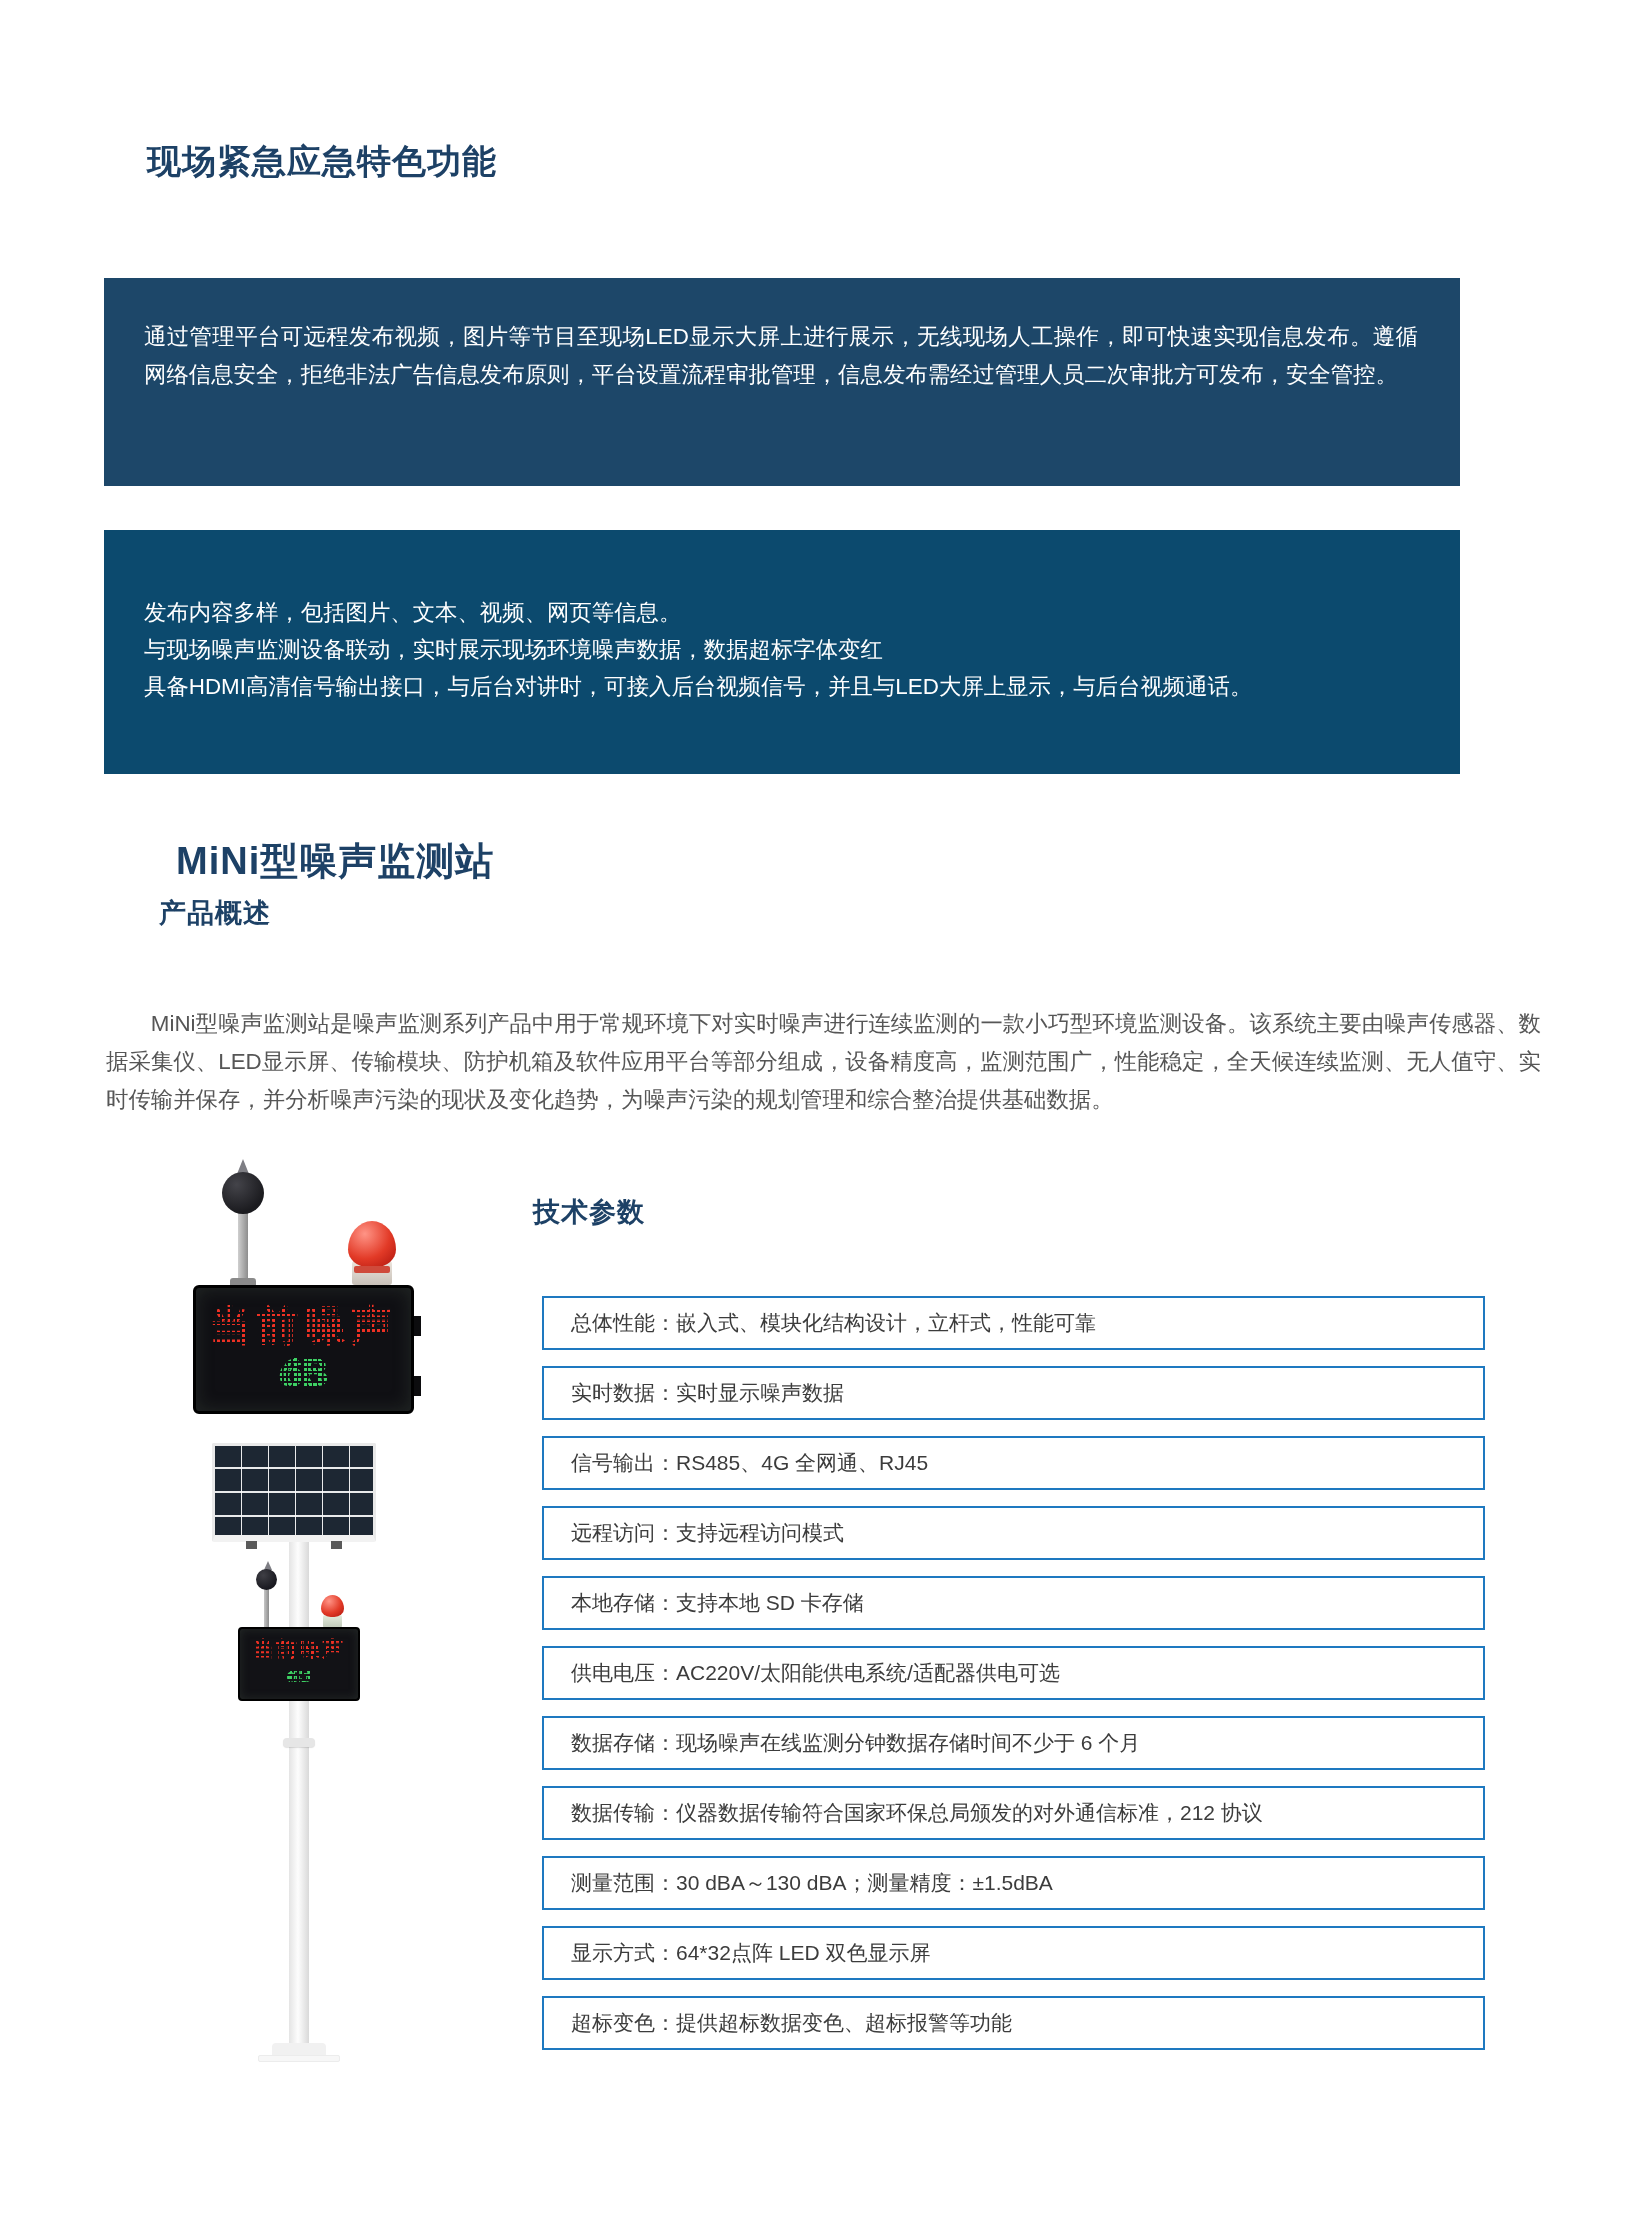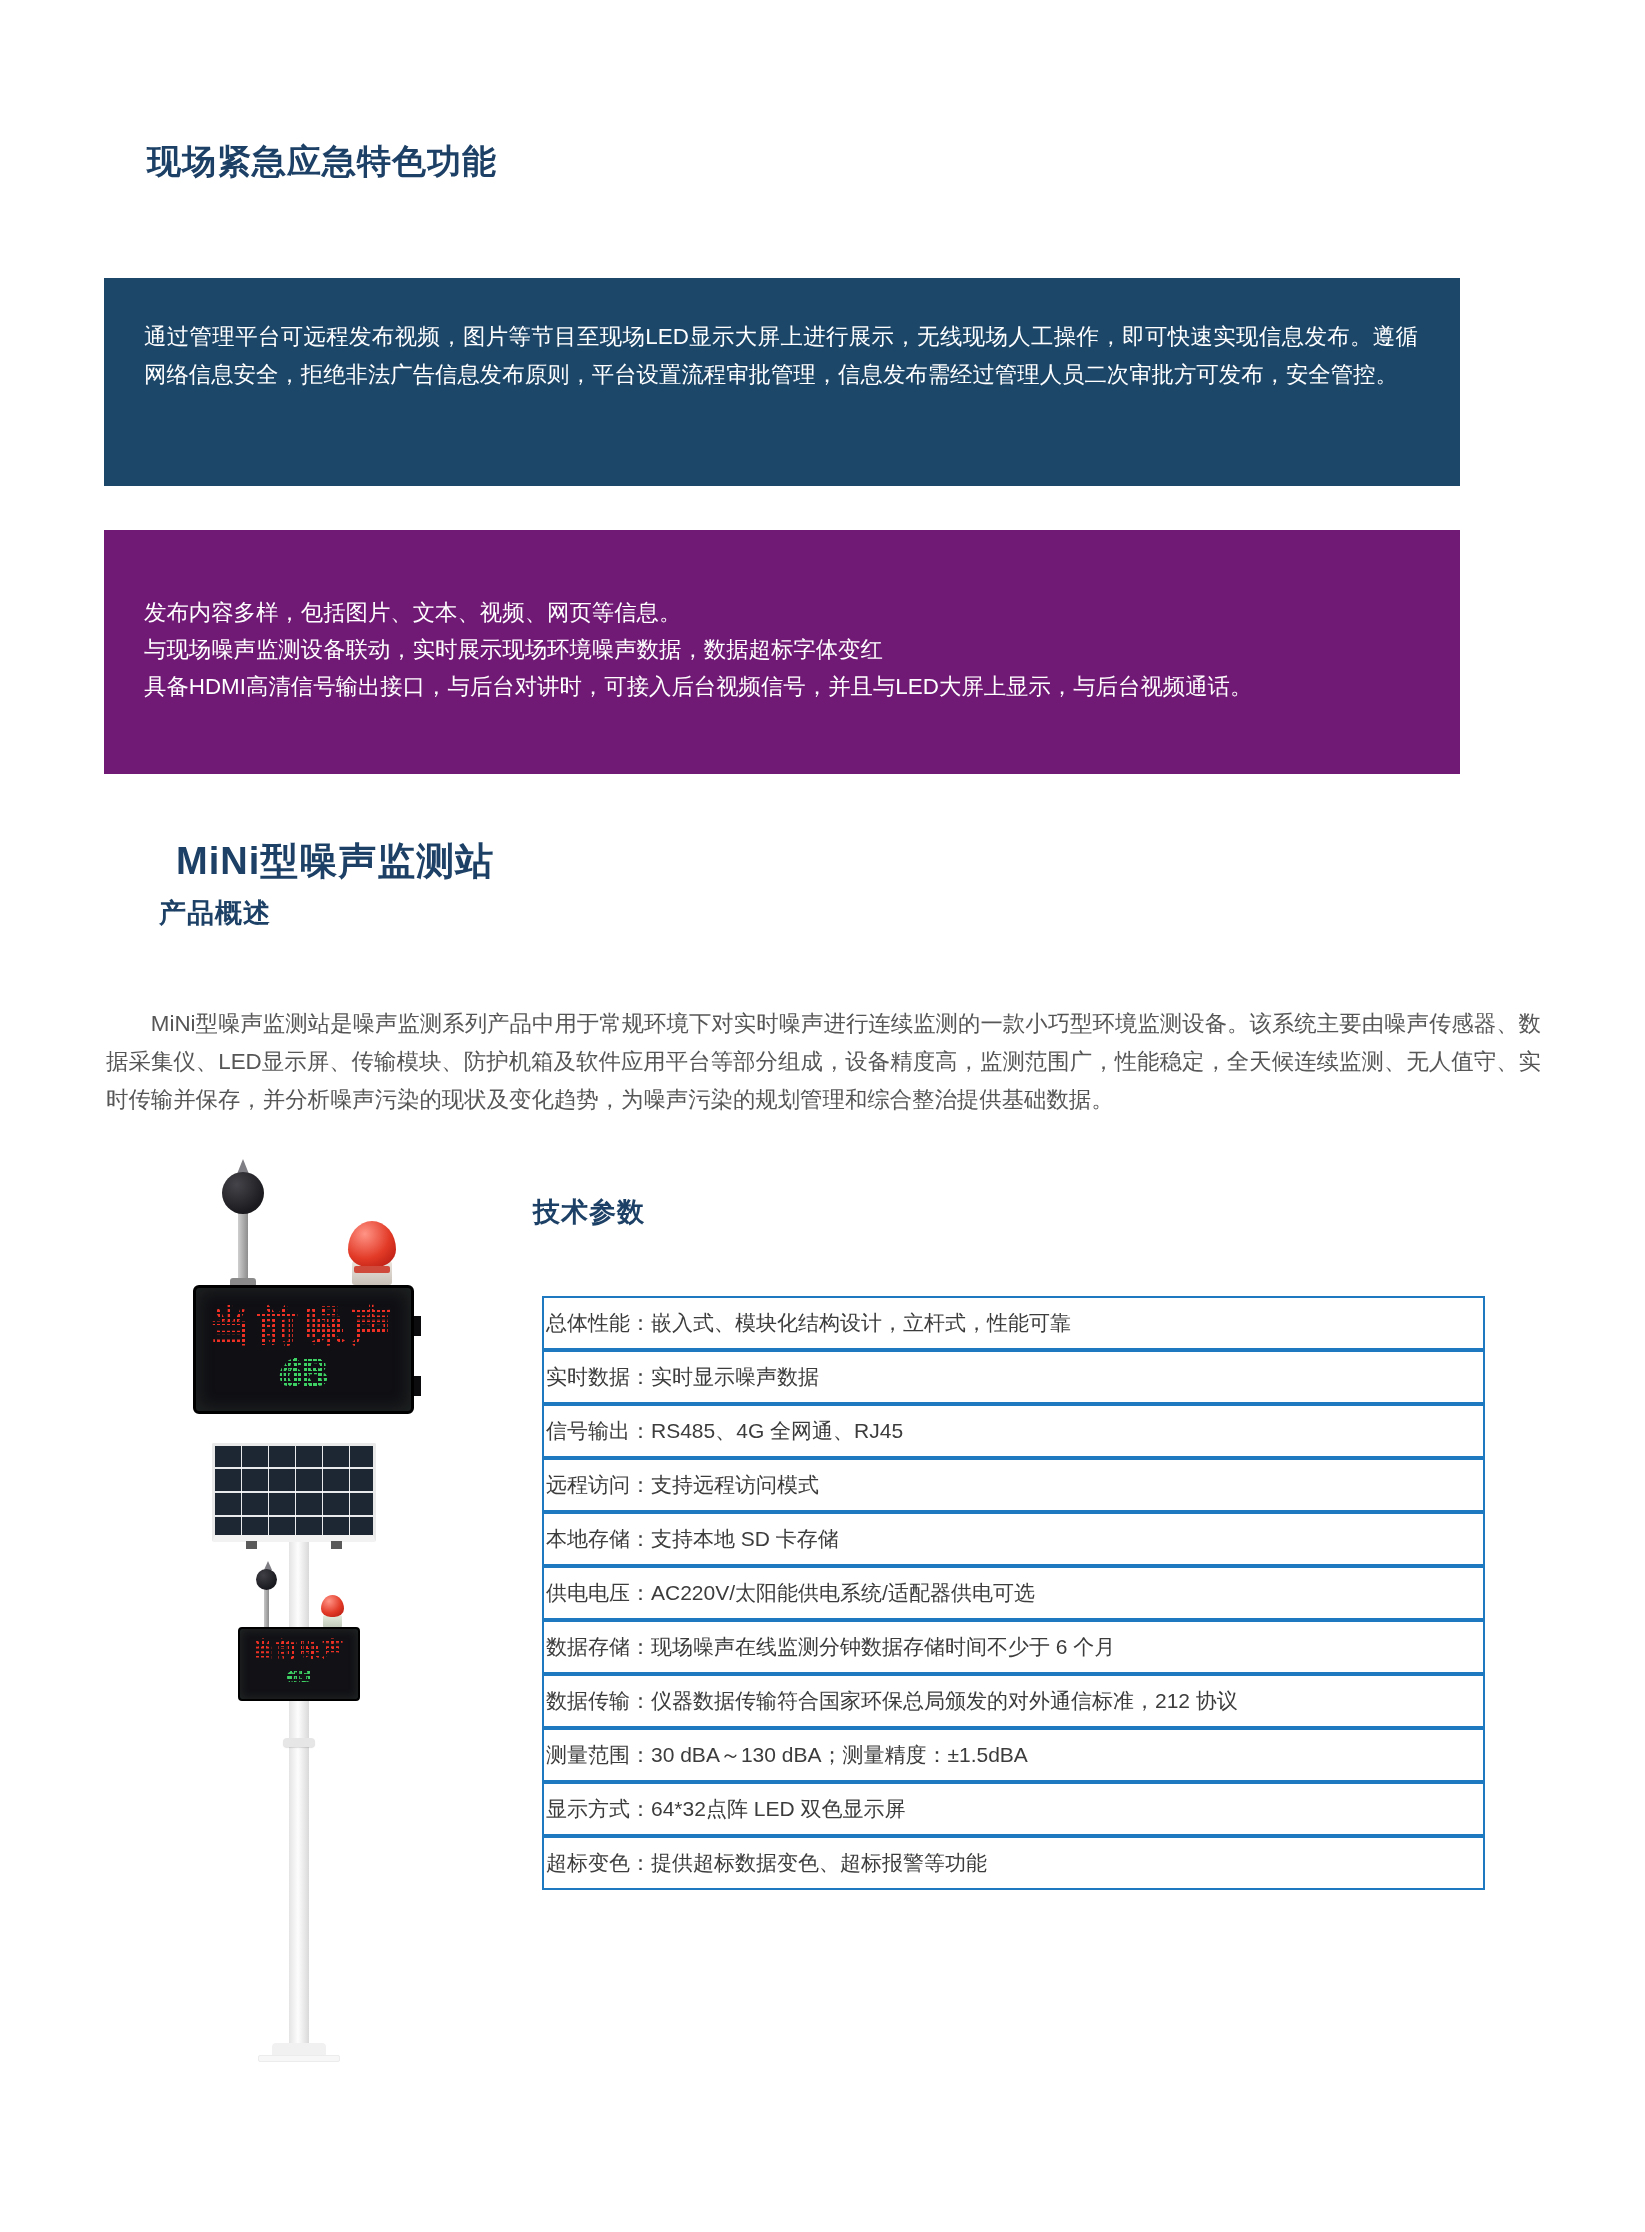--- a/index.html
+++ b/index.html
@@ -17,37 +17,37 @@
   .h-overview{left:147px;top:895px;margin-left:12px;}
   .h-tech{left:533px;top:1194px;}
 
   
   .box-dark{
     left:104px;top:278px;width:1356px;height:208px;background:#1d4769;
     box-sizing:border-box;padding:40px 42px 0 40px;color:#ffffff;
     font-size:22.4px;line-height:38px;text-align:justify;
   }
   .box-blue{
-    left:104px;top:530px;width:1356px;height:244px;background:#701a75;
+    left:104px;top:530px;width:1356px;height:244px;background:#0c4a6e;
     box-sizing:border-box;padding:64px 40px 0 40px;color:#ffffff;
     font-size:22.4px;line-height:37px;
   }
 
   
   .overview-text{
     left:106px;top:1005px;width:1435px;font-size:22.4px;line-height:38px;
     color:#565656;text-align:justify;text-indent:2em;
   }
 
   
   .tech-table{left:542px;top:1296px;width:943px;}
   .tech-row{
-    box-sizing:border-box;height:54px;margin-bottom:0;background:#ffffff;
+    box-sizing:border-box;height:54px;margin-bottom:16px;background:#ffffff;
     border:2px solid #1e79c0;display:flex;align-items:center;
-    padding-left:2px;font-size:21px;color:#3c3c3c;
+    padding-left:27px;font-size:21px;color:#3c3c3c;
   }
 
   
   .device{left:127px;top:1159px;width:300px;height:910px;}
   .device *{position:absolute;box-sizing:border-box;}
 
   .pole{left:162px;top:378px;width:20px;height:523px;
     background:linear-gradient(90deg,#e4e4e4,#fdfdfd 45%,#d9d9d9);border-radius:3px;z-index:1;}
   .pole-collar{left:156px;top:579px;width:32px;height:9px;background:#e6e6e6;
     border-radius:4px;box-shadow:0 1px 1px rgba(0,0,0,.12);z-index:1;}

